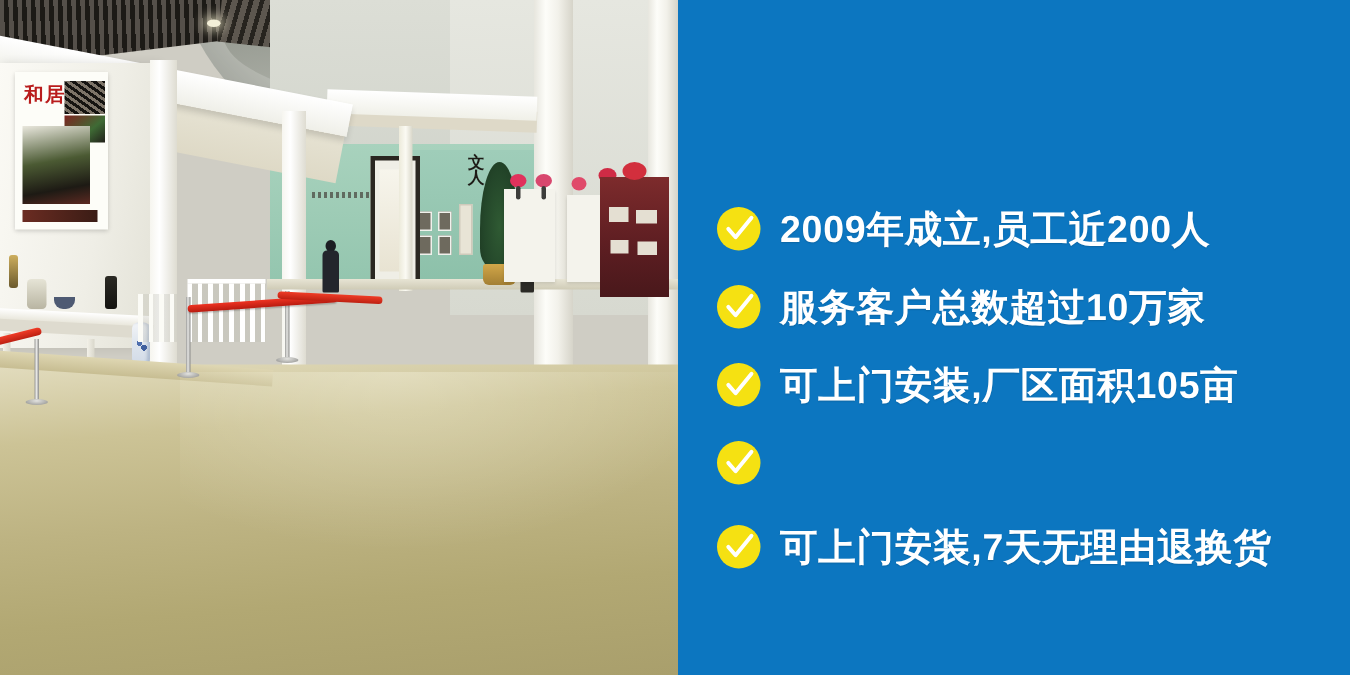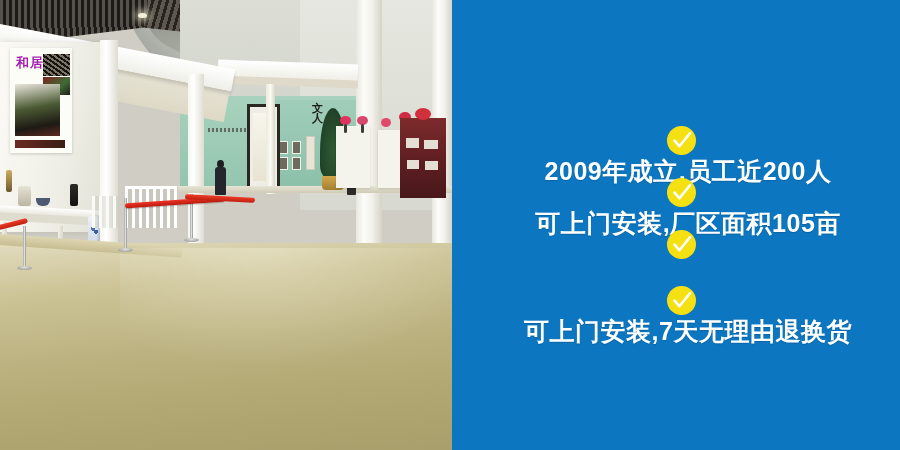--- a/index.html
+++ b/index.html
@@ -178,21 +178,21 @@
     width: 62px; height: 105px;
     background: #fdfdf8;
     box-shadow: 0 1px 3px rgba(0,0,0,.18);
   }
   .poster-calli {
     position: absolute;
     left: 6px; top: 6px;
     font-family: "DejaVu Serif", serif;
     font-size: 13px;
     font-weight: bold;
-    color: #a21caf;
+    color: #b91c1c;
     letter-spacing: 1px;
   }
   .poster-img-a {
     position: absolute;
     left: 33px; top: 6px;
     width: 27px; height: 22px;
     background: repeating-linear-gradient(35deg,#151310 0 2px,#7d7468 2px 4px);
   }
   .poster-img-b {
     position: absolute;
@@ -408,21 +408,20 @@
   }
   .bullets {
     position: absolute;
     left: 26px; top: 126px;
     width: 420px;
   }
   .bullet {
     display: flex;
     align-items: center;
     height: 52px;
-    flex-direction: column;
   }
   .check {
     position: relative;
     width: 29px; height: 29px;
     flex: 0 0 29px;
     border-radius: 50%;
     background: #f5e112;
     margin-right: 13px;
   }
   .check svg {
@@ -563,20 +562,28 @@
 
       <div class="bullet">
         <span class="check">
           <svg viewBox="0 0 24 24" aria-hidden="true">
             <path d="M4.5 12.6 L9.4 18.2 L20 5.2" fill="none" stroke="#ffffff" stroke-width="2.6" stroke-linecap="round" stroke-linejoin="round"></path>
           </svg>
         </span>
         <span class="bullet-text">2009年成立,员工近200人</span>
       </div>
 
+      <div class="bullet">
+        <span class="check">
+          <svg viewBox="0 0 24 24" aria-hidden="true">
+            <path d="M4.5 12.6 L9.4 18.2 L20 5.2" fill="none" stroke="#ffffff" stroke-width="2.6" stroke-linecap="round" stroke-linejoin="round"></path>
+          </svg>
+        </span>
+        <span class="bullet-text">服务客户总数超过10万家</span>
+      </div>
 
       <div class="bullet">
         <span class="check">
           <svg viewBox="0 0 24 24" aria-hidden="true">
             <path d="M4.5 12.6 L9.4 18.2 L20 5.2" fill="none" stroke="#ffffff" stroke-width="2.6" stroke-linecap="round" stroke-linejoin="round"></path>
           </svg>
         </span>
         <span class="bullet-text">可上门安装,厂区面积105亩</span>
       </div>
 

